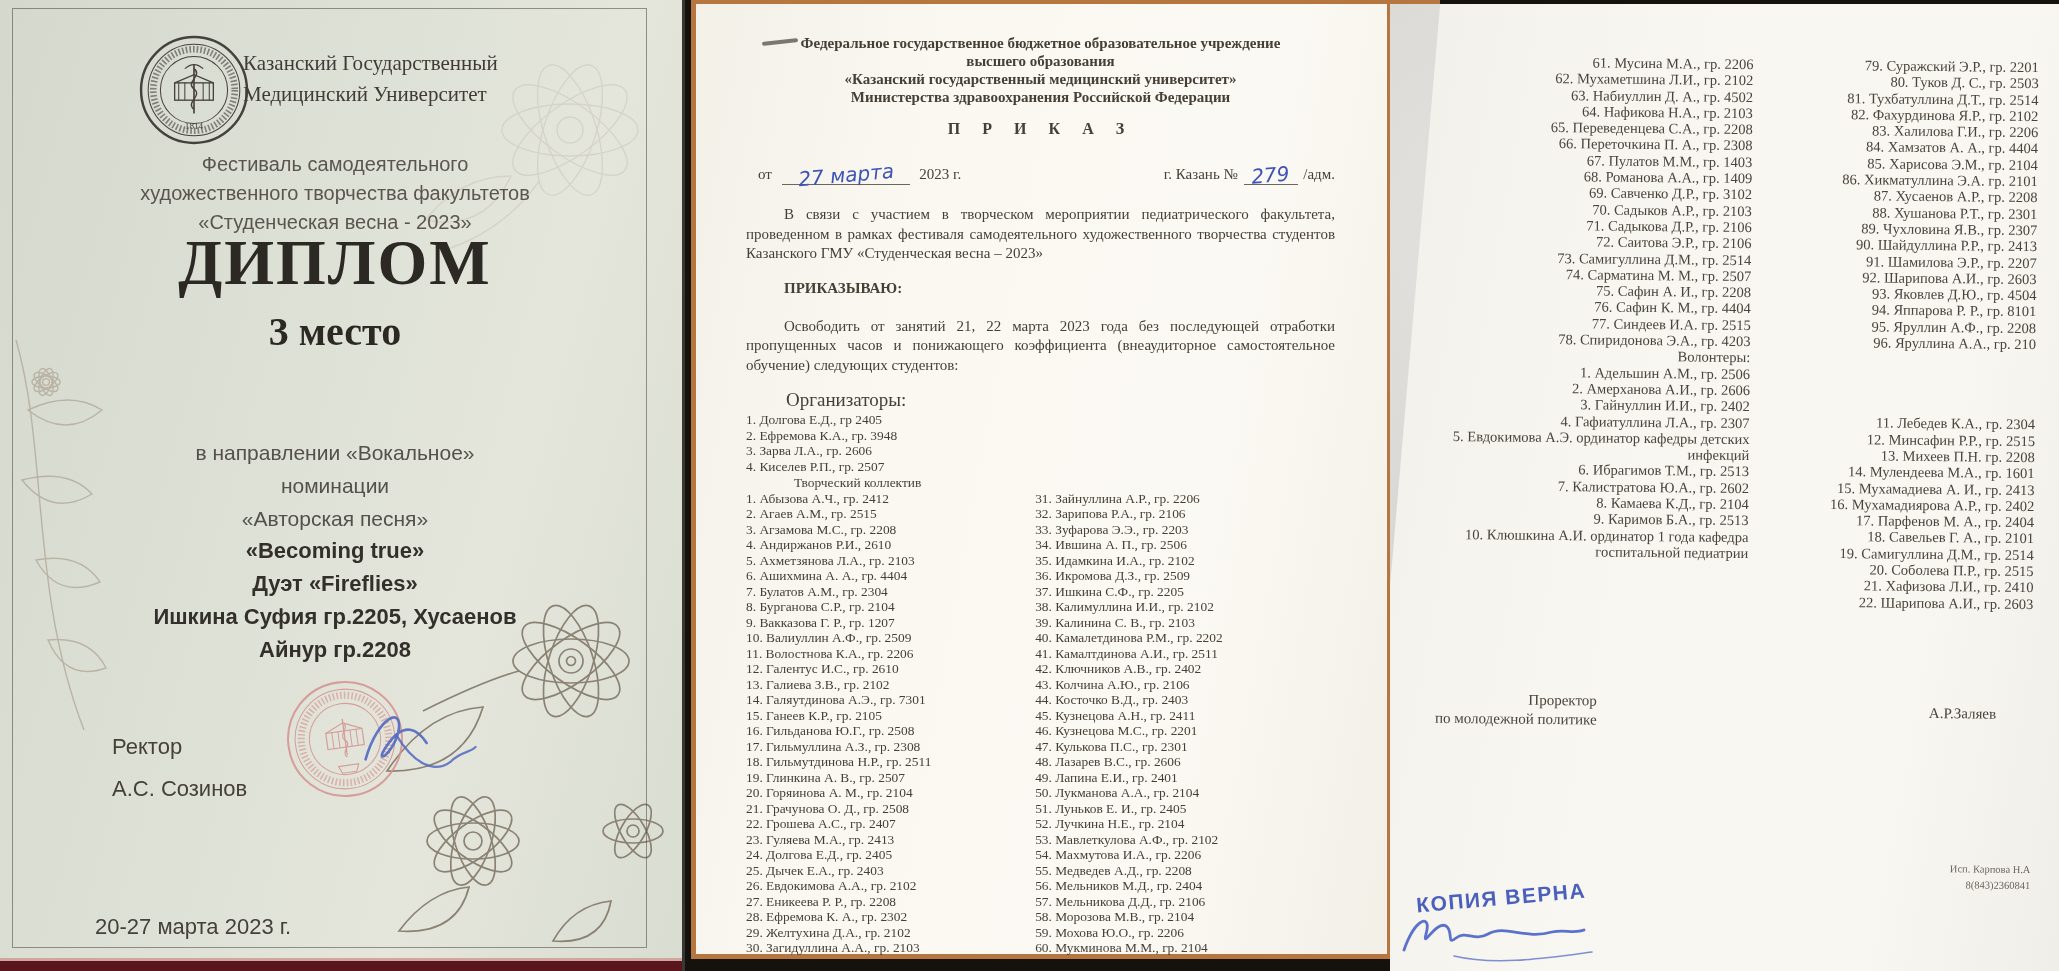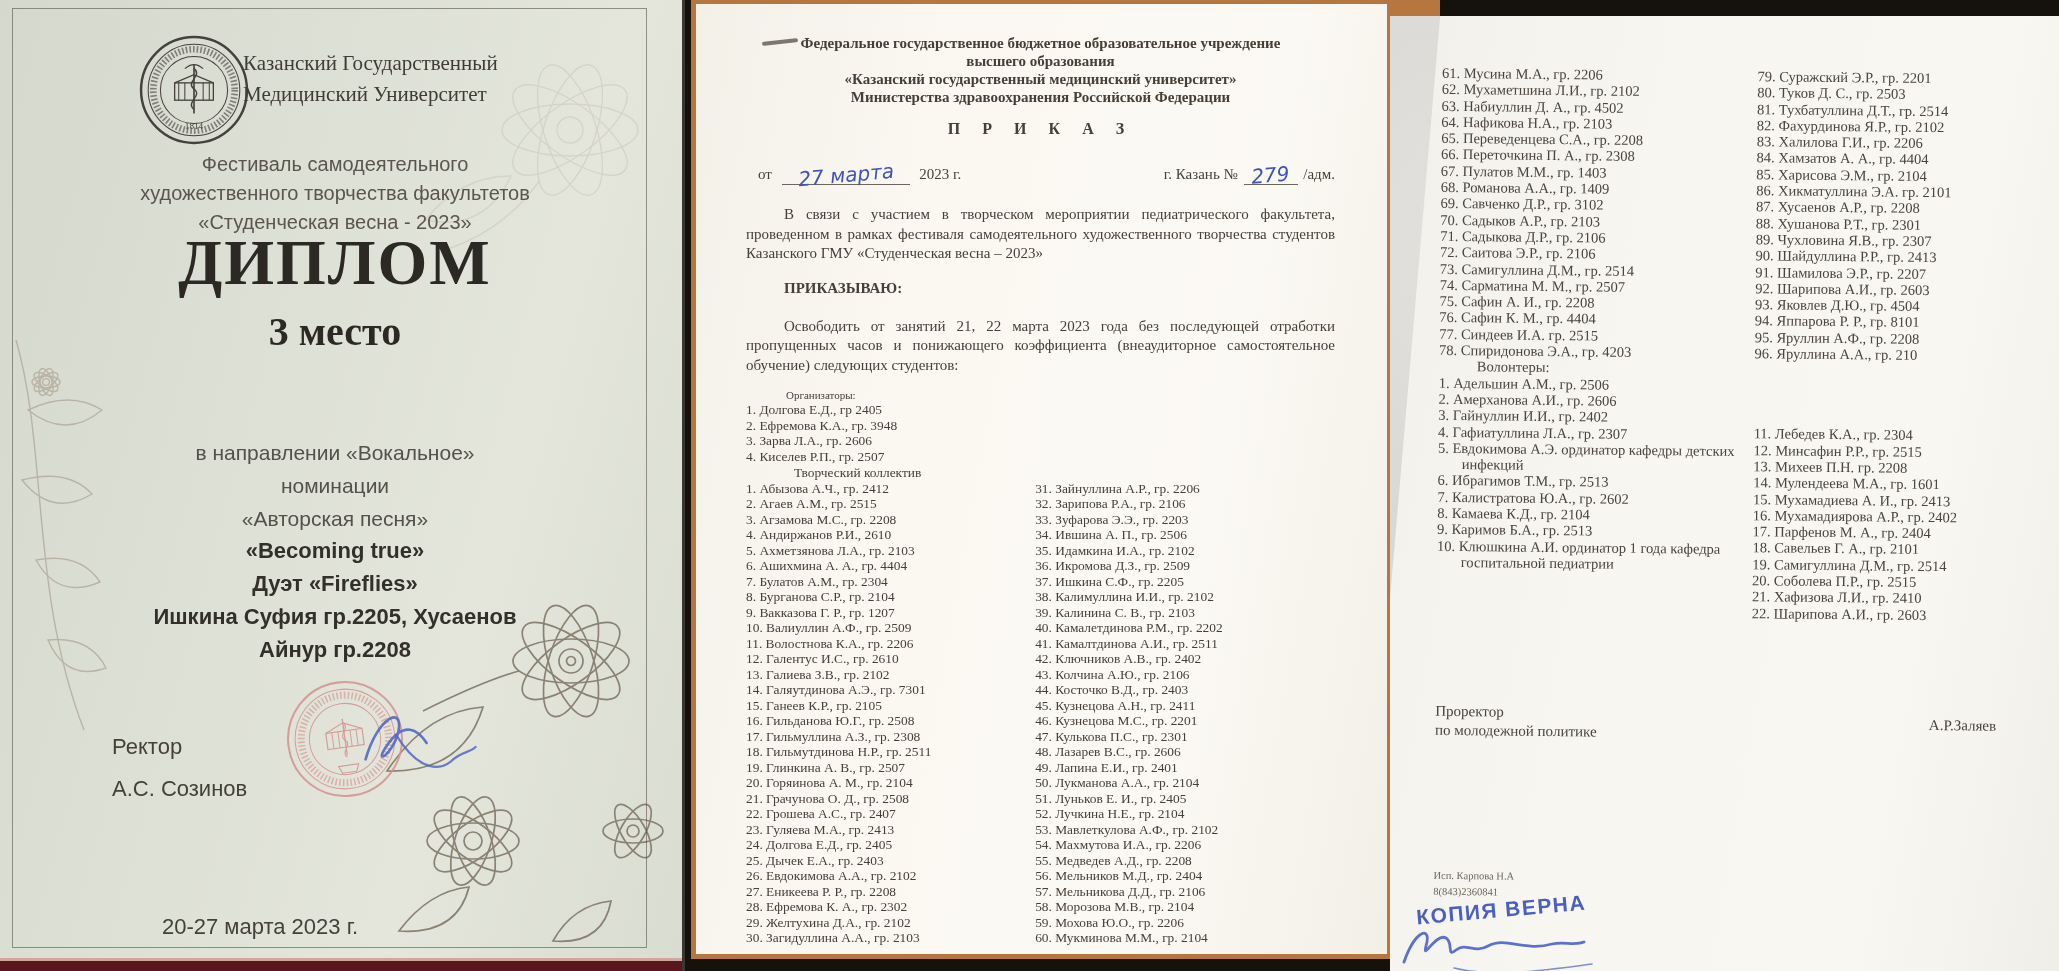--- a/index.html
+++ b/index.html
@@ -22,50 +22,50 @@
   .dplace{position:absolute;left:35px;top:308px;width:600px;text-align:center;
     font-weight:bold;font-size:40px;color:#2c2925;}
   .direction{position:absolute;left:35px;top:436px;width:600px;text-align:center;
     font-family:"Liberation Sans","DejaVu Sans",sans-serif;font-size:21px;line-height:33px;color:#54504a;}
   .award{position:absolute;left:35px;top:534px;width:600px;text-align:center;
     font-family:"Liberation Sans","DejaVu Sans",sans-serif;font-weight:bold;font-size:22px;line-height:33px;color:#33302b;}
   .rector{position:absolute;left:112px;top:726px;
     font-family:"Liberation Sans","DejaVu Sans",sans-serif;font-size:22px;color:#454138;line-height:42px;}
   .stamp-red{position:absolute;left:284px;top:678px;width:122px;height:122px;}
   .sig-blue{position:absolute;left:350px;top:688px;width:135px;height:112px;}
-  .ddate{position:absolute;left:95px;top:914px;width:330px;text-align:center;
+  .ddate{position:absolute;left:95px;top:914px;width:330px;
     font-family:"Liberation Sans","DejaVu Sans",sans-serif;font-size:22px;color:#44403a;}
   .fl{position:absolute;pointer-events:none;}
   
   .page1{position:absolute;left:691px;top:0;width:701px;height:765px;background:#2f2820;padding-left:48px;}
   .p1frame{position:absolute;left:0;top:0;width:100%;height:959px;background:#b5773f;}
   .p1inner{position:absolute;left:5px;top:4px;width:691px;height:950px;
     background:linear-gradient(100deg,#f3f0e8 0%,#faf8f1 30%,#fbf9f3 70%,#f2efe7 100%);
     box-sizing:border-box;padding:30px 52px 0 50px;color:#453f36;}
   .staple{position:absolute;left:66px;top:36px;width:36px;height:4px;background:#7c766c;
     border-radius:2px;transform:rotate(-6deg);}
   .hdr div{text-align:center;font-weight:bold;font-size:15px;line-height:18px;}
   .prikaz{text-align:center;margin-top:14px;font-weight:bold;font-size:16px;letter-spacing:9px;}
   .daterow{margin-top:22px;font-size:15px;display:flex;justify-content:space-between;align-items:baseline;padding-left:12px;}
   .slot{display:inline-block;width:128px;border-bottom:1px solid #6b655a;text-align:center;margin:0 6px;}
   .slot-num{width:54px;margin:0 2px;}
   .hand{display:inline-block;font-family:"DejaVu Sans",sans-serif;font-style:italic;
     color:#3f54b6;font-size:20px;transform:rotate(-5deg) translateY(3px);}
   .para{margin:20px 0 0;font-size:15px;line-height:19.5px;text-align:justify;text-indent:38px;}
   .orderword{margin-top:16px;font-weight:bold;font-size:15px;padding-left:38px;}
-  .label-ind{margin-top:14px;font-size:11px;padding-left:40px;}
+  .label-ind{margin-top:14px;font-size:19px;padding-left:40px;}
   .cols{display:flex;margin-top:1px;}
   .col{width:300px;font-size:13.4px;line-height:15.5px;}
   .col + .col{width:320px;margin-left:8px;}
   .col .li{padding-left:20px;text-indent:-20px;}
   .label-center{padding-left:48px;}
   .col-offset{margin-top:15.5px;}
   
-  .page2{position:absolute;left:1390px;top:16px;width:669px;height:723px;
-    background:radial-gradient(ellipse at 20% 30%,#e3e2de 0%,#d6d5d1 60%,#c9c8c4 100%);}
+  .page2{position:absolute;left:1390px;top:4px;width:669px;height:723px;
+    background:radial-gradient(ellipse at 20% 30%,#e3e2de 0%,#d6d5d1 60%,#c9c8c4 100%);text-align:right;}
   .p2sheet{position:absolute;left:0;top:0;width:669px;height:971px;
     background:linear-gradient(100deg,#f1f0ea 0%,#f7f6f0 35%,#f8f7f1 75%,#efeee8 100%);
     clip-path:polygon(7.5% 0,100% 0,100% 100%,0 100%,0 60%);
     box-sizing:border-box;padding:52px 20px 0 52px;color:#4a443c;}
   .p2tilt{transform:rotate(0.6deg);transform-origin:50% 0;}
   .cols2{display:flex;}
   .col2{width:332px;font-size:14.5px;line-height:16.3px;}
   .col2 + .col2{width:300px;margin-left:4px;}
   .col2 .li{padding-left:24px;text-indent:-24px;}
   .label-ind2{padding-left:38px;font-size:14.5px;line-height:16.3px;}

